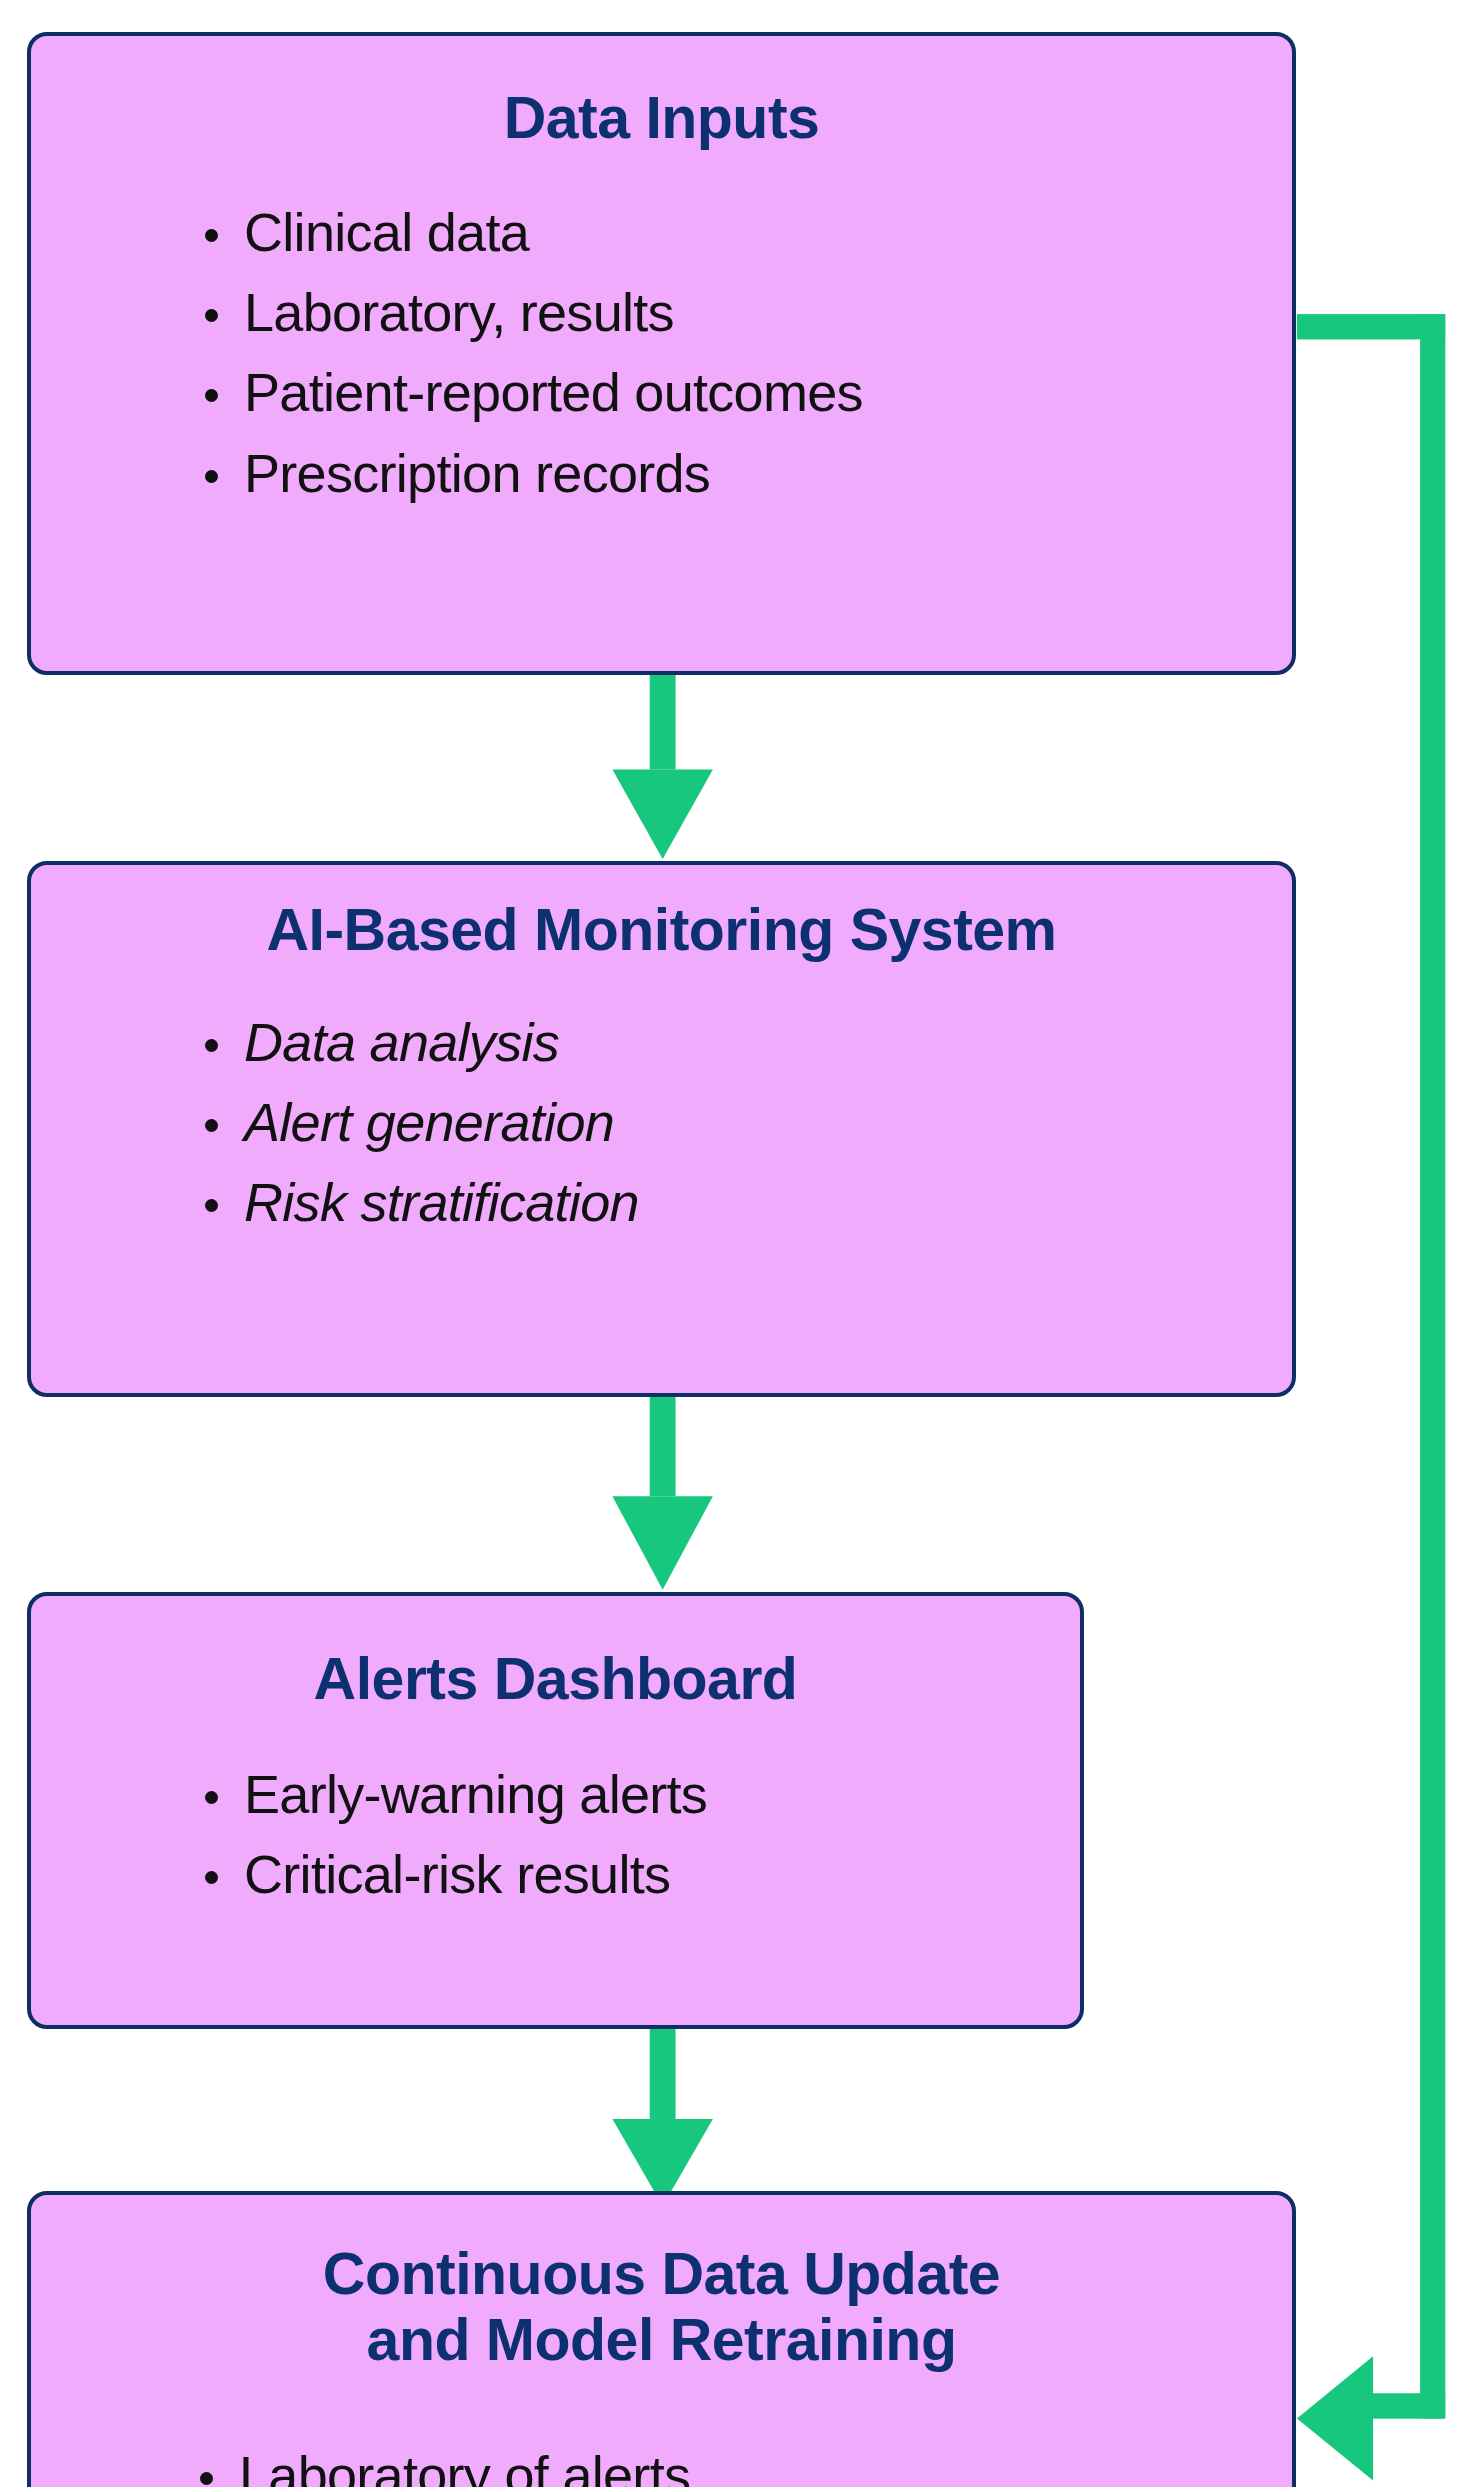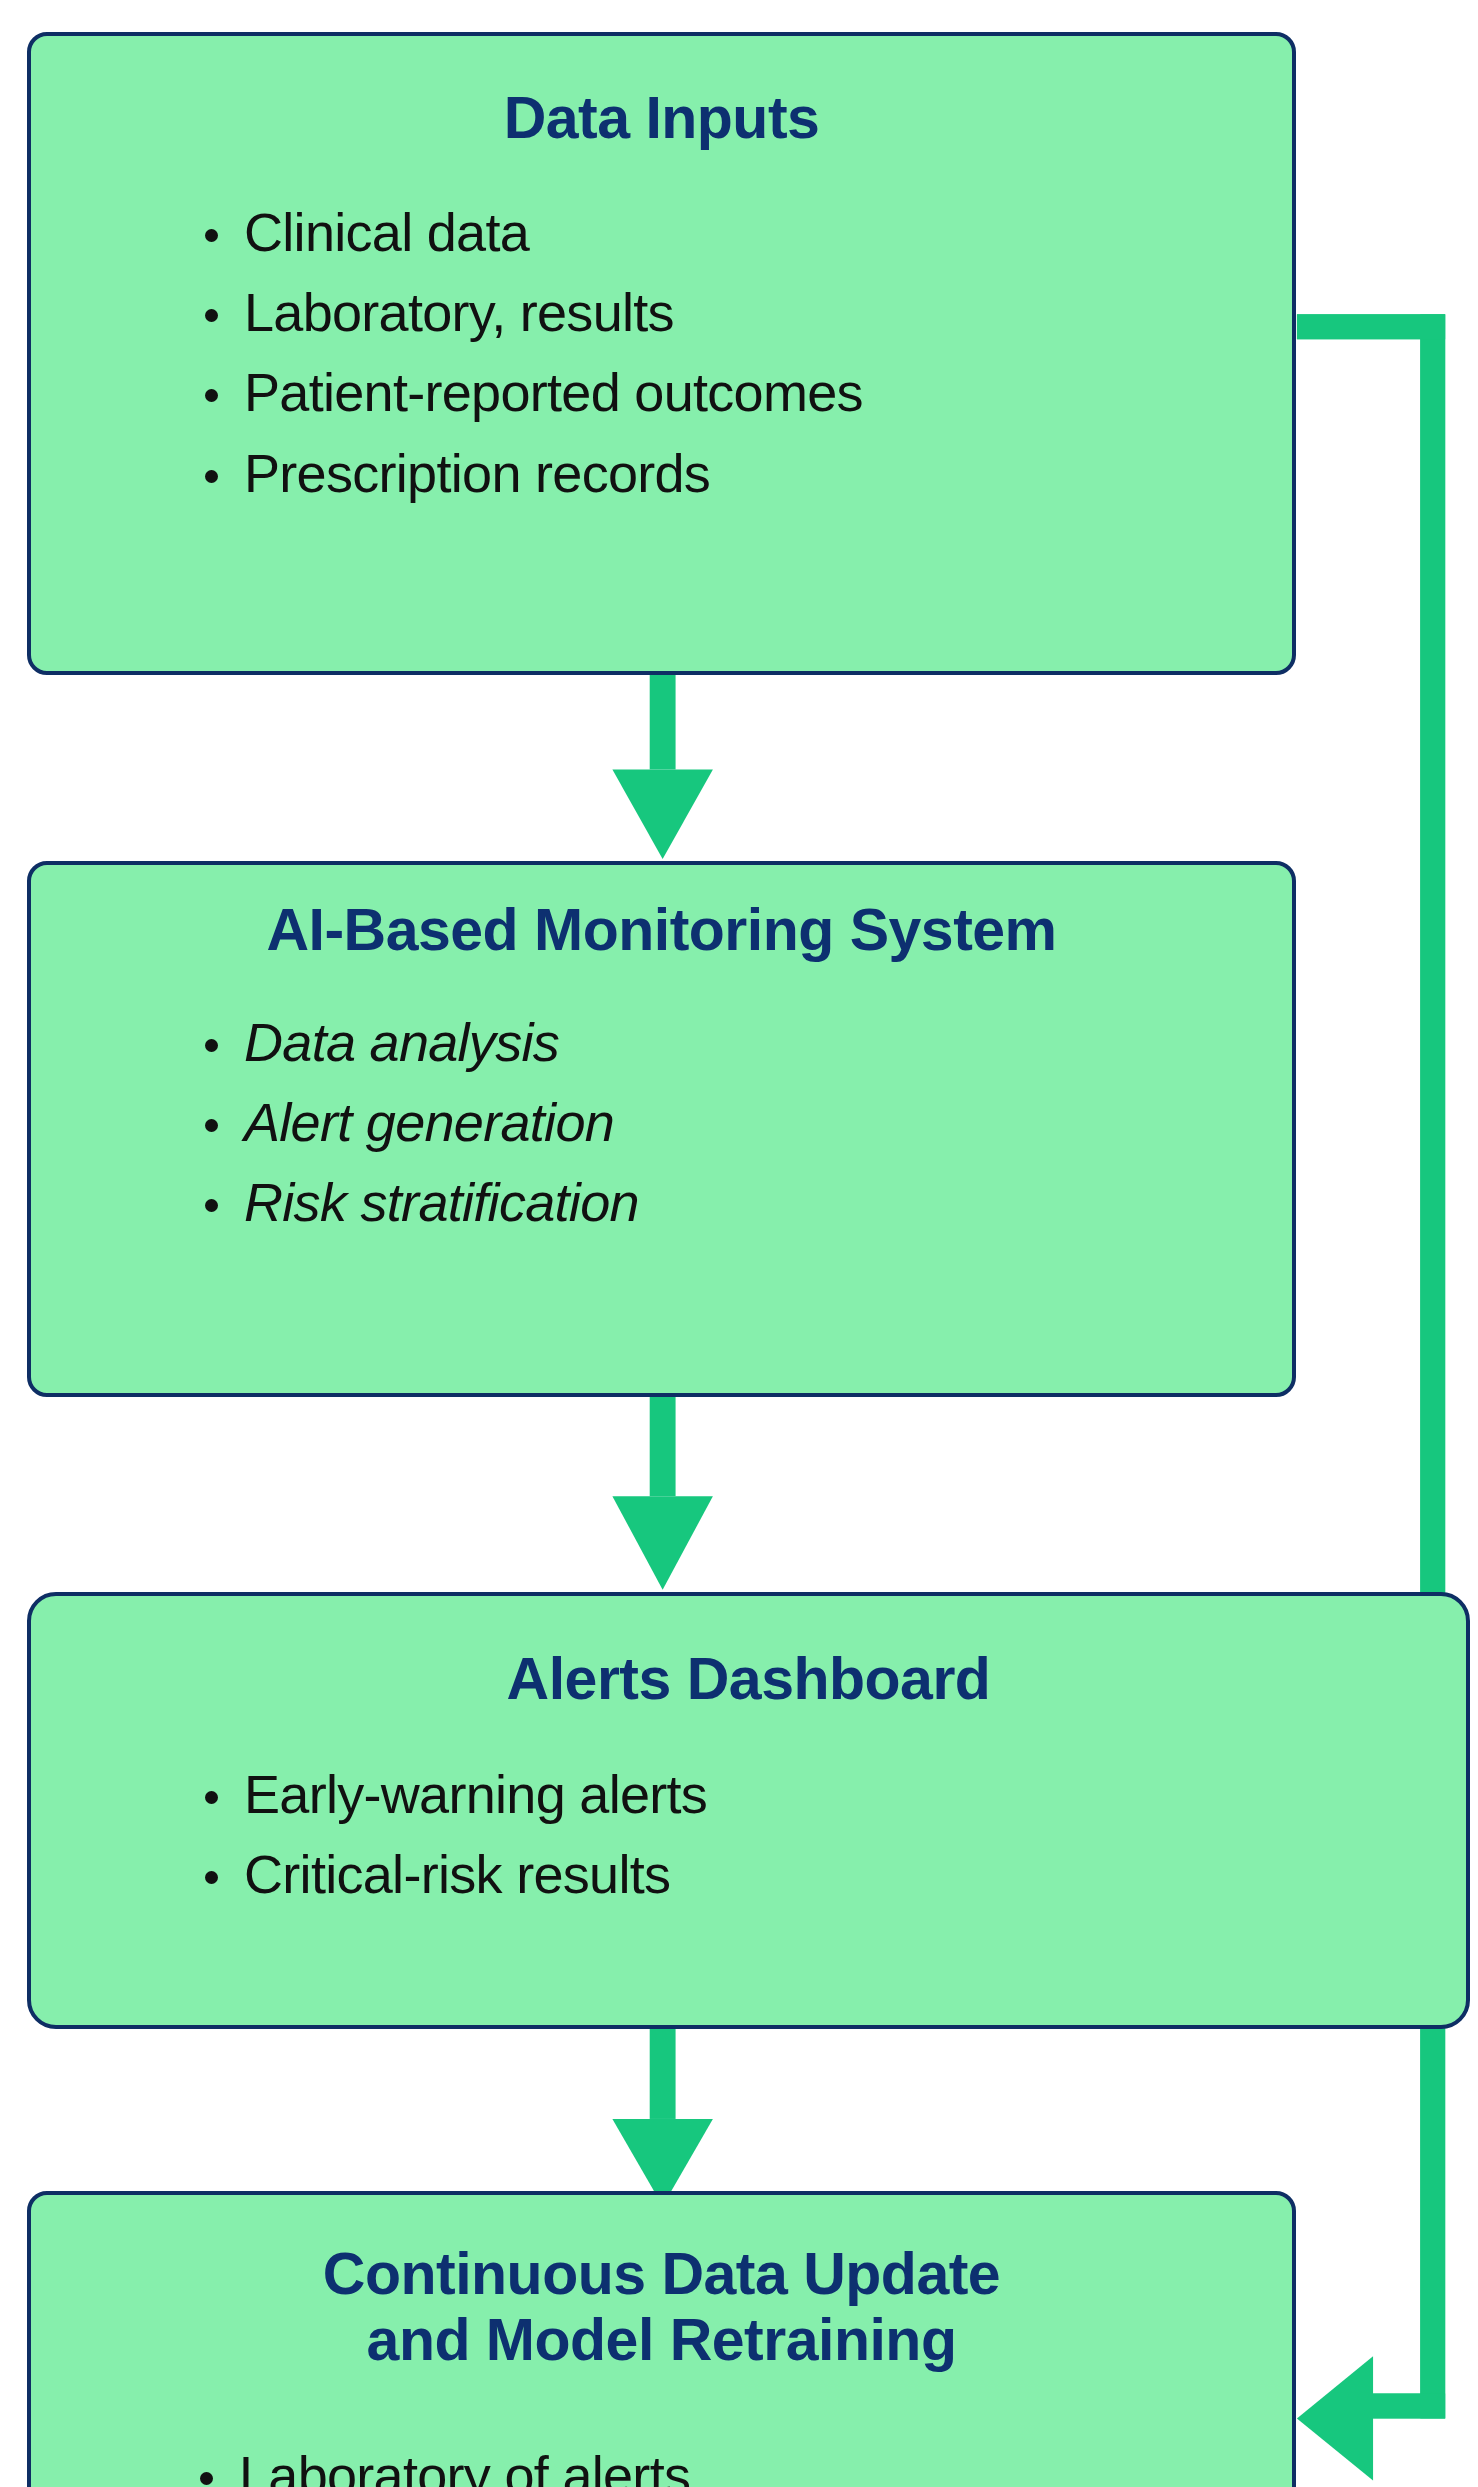--- a/index.html
+++ b/index.html
@@ -15,21 +15,21 @@
     width: 1479px;
     height: 2876px;
     background: #ffffff;
     overflow: hidden;
   }
 
   
   .node {
     position: absolute;
     box-sizing: border-box;
-    background: #86efac;
+    background: #f0abfc;
     border: 4.5px solid #0e2e64;
     border-radius: 20px;
     display: flex;
     flex-direction: column;
     align-items: stretch;
   }
 
   .node-title {
     color: #0d3070;
     font-weight: bold;
@@ -63,21 +63,21 @@
     top: 28px;
     width: 13px;
     height: 13px;
     border-radius: 50%;
     background: #111111;
   }
 
   
   #box-data-inputs   { left: 27px;  top: 32px;   width: 1269px; height: 643px; }
   #box-ai-monitoring { left: 27px;  top: 861px; width: 1269px; height: 536px; }
-  #box-alerts        { left: 27px;  top: 1592px; width: 1443px; height: 437px; border-radius: 29px;  }
+  #box-alerts        { left: 27px;  top: 1592px; width: 1057px; height: 437px;  }
   #box-retraining    { left: 27px;  top: 2191px; width: 1269px; height: 621px; }
 
   #box-data-inputs .node-title   { margin: 49px 0 33px 0; }
   #box-data-inputs .node-list    { margin-left: 154px; }
 
   #box-ai-monitoring .node-title { margin: 32px 0 31px 0; }
   #box-ai-monitoring .node-list  { margin-left: 154px; font-style: italic; }
 
   #box-alerts .node-title        { margin: 50px 0 34px 0; }
   #box-alerts .node-list         { margin-left: 154px; }

